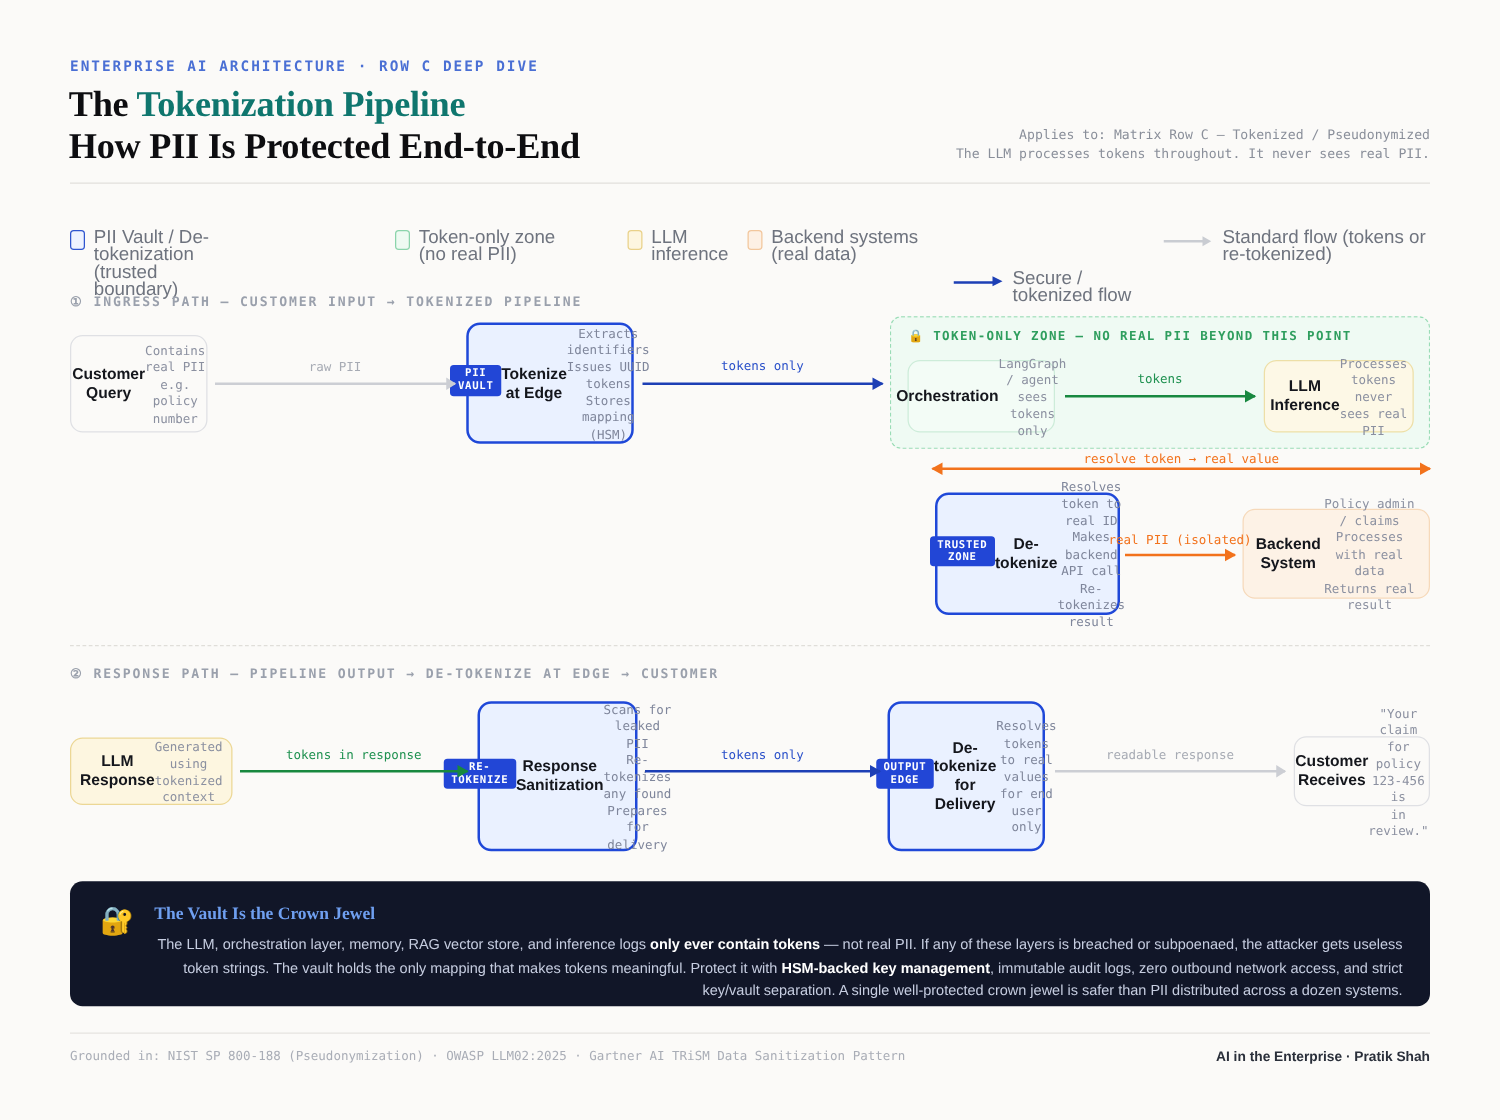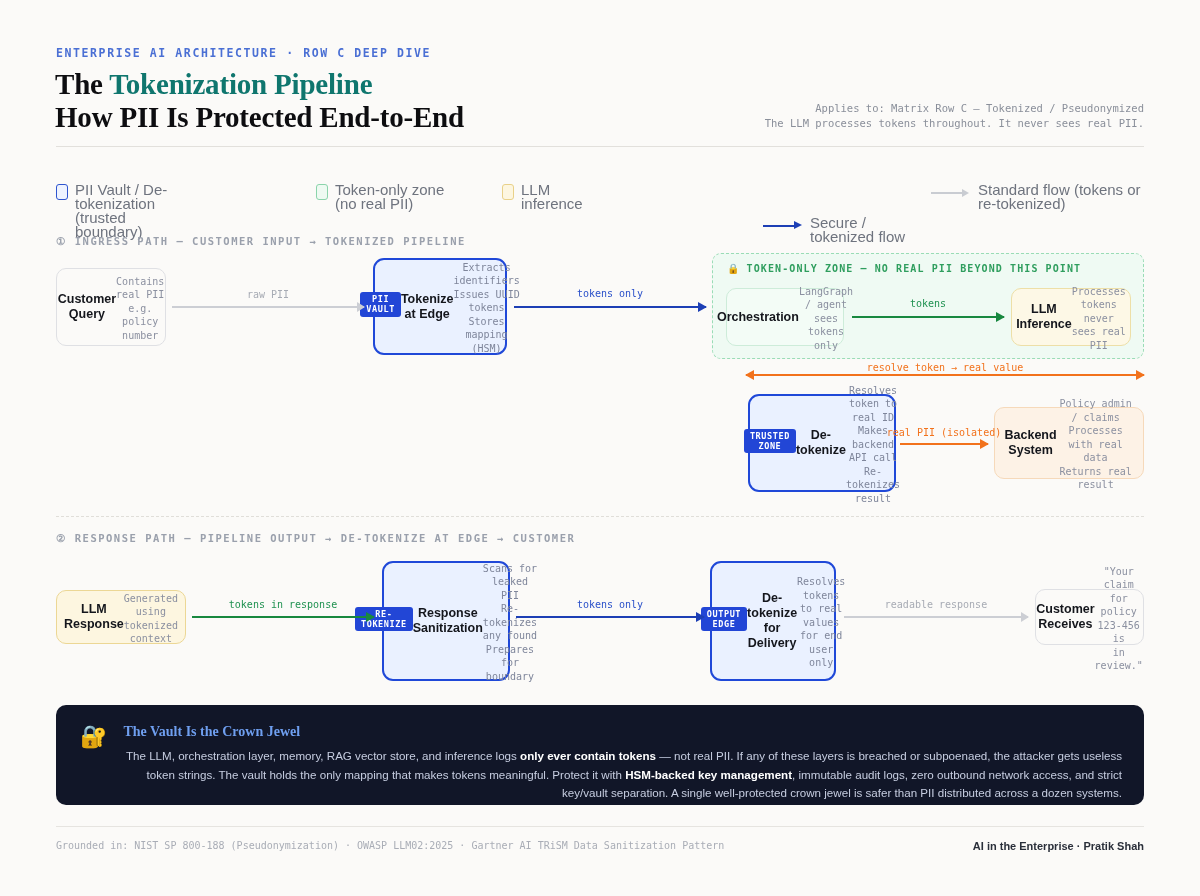--- a/index.html
+++ b/index.html
@@ -206,20 +206,24 @@
       <span class="lgtxt">PII Vault / De-tokenization (trusted boundary)</span>
     </div>
     <div class="lg" style="left:260px;width:190px;">
       <span class="sw green"></span>
       <span class="lgtxt">Token-only zone (no real PII)</span>
     </div>
     <div class="lg" style="left:446px;width:150px;">
       <span class="sw yellow"></span>
       <span class="lgtxt" style="max-width:70px;">LLM inference</span>
     </div>
+    <div class="lg" style="left:542px;width:190px;">
+      <span class="sw orange"></span>
+      <span class="lgtxt">Backend systems (real data)</span>
+    </div>
     <div class="lg" style="left:707px;width:210px;margin-top:33px;">
       <span class="lgline secure">
           <i></i>
           <b></b>
         </span>
       <span class="lgtxt">Secure / tokenized flow</span>
     </div>
     <div class="lg" style="left:875px;width:230px;">
       <span class="lgline std">
           <i></i>
@@ -322,21 +326,21 @@
     <div class="nd" style="white-space:pre-line;">Generated using
 tokenized context</div>
   </div>
 
   <div class="node vault" style="left:382px; top:561px; width:128px; height:120px;">
     <span class="badge">RE-TOKENIZE</span>
     <div class="nt" style="white-space:pre-line;">Response
 Sanitization</div>
     <div class="nd" style="white-space:pre-line;">Scans for leaked PII
 Re-tokenizes any found
-Prepares for boundary</div>
+Prepares for delivery</div>
   </div>
 
   <div class="node vault" style="left:710px; top:561px; width:126px; height:120px;">
     <span class="badge">OUTPUT EDGE</span>
     <div class="nt" style="white-space:pre-line;">De-tokenize
 for Delivery</div>
     <div class="nd" style="white-space:pre-line;">Resolves tokens to real
 values for end user only</div>
   </div>
 

